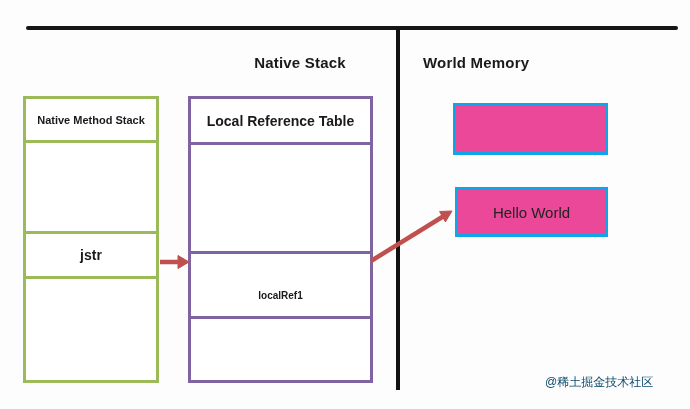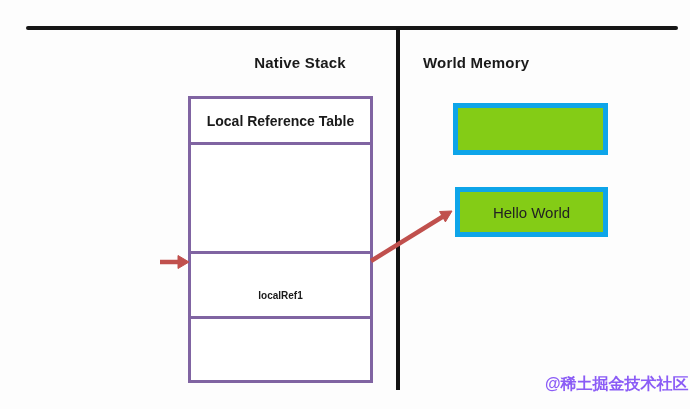--- a/index.html
+++ b/index.html
@@ -77,22 +77,22 @@
   .table-purple .row { border-bottom: 3px solid #8064a2; }
   .table-purple .row:last-child { border-bottom: none; }
   .table-purple .row-header { height: 46px; font-size: 14px; }
   .table-purple .row-empty1 { height: 89px; }
   .table-purple .row-value  { height: 45px; font-size: 10px; }
   .table-purple .row-empty2 { flex: 1; }
 
   
   .heap-box {
     position: absolute;
-    border: 5px solid #0ea5e9;
-    background: #84cc16;
+    border: 3px solid #0ea5e9;
+    background: #ec4899;
     display: flex;
     align-items: center;
     justify-content: center;
     font-size: 15px;
     font-weight: normal;
     color: #222222;
   }
   .heap-box-empty { left: 453px; top: 103px; width: 155px; height: 52px; }
   .heap-box-hello { left: 455px; top: 187px; width: 153px; height: 50px; }
 
@@ -102,38 +102,44 @@
     left: 0; top: 0;
     width: 690px; height: 409px;
     pointer-events: none;
   }
 
   
   .watermark {
     position: absolute;
     left: 545px; top: 374px;
     width: 135px;
-    font-size: 16px;
-    color: #8b5cf6;
+    font-size: 12px;
+    color: #0c4a6e;
     white-space: nowrap;
-    font-weight: bold;
+    font-weight: normal;
   }
 </style>
 </head>
 <body>
 
 <div class="canvas">
 
   <div class="top-line"></div>
   <div class="vertical-line"></div>
 
   <div class="section-title title-native">Native Stack</div>
 
   <div class="section-title title-heap">World Memory</div>
 
+  <div class="mem-table table-green">
+    <div class="row row-header">Native Method Stack</div>
+    <div class="row row-empty1"></div>
+    <div class="row row-value">jstr</div>
+    <div class="row row-empty2"></div>
+  </div>
 
   <div class="mem-table table-purple">
     <div class="row row-header">Local Reference Table</div>
     <div class="row row-empty1"></div>
     <div class="row row-value">localRef1</div>
     <div class="row row-empty2"></div>
   </div>
 
   <div class="heap-box heap-box-empty"></div>
 

